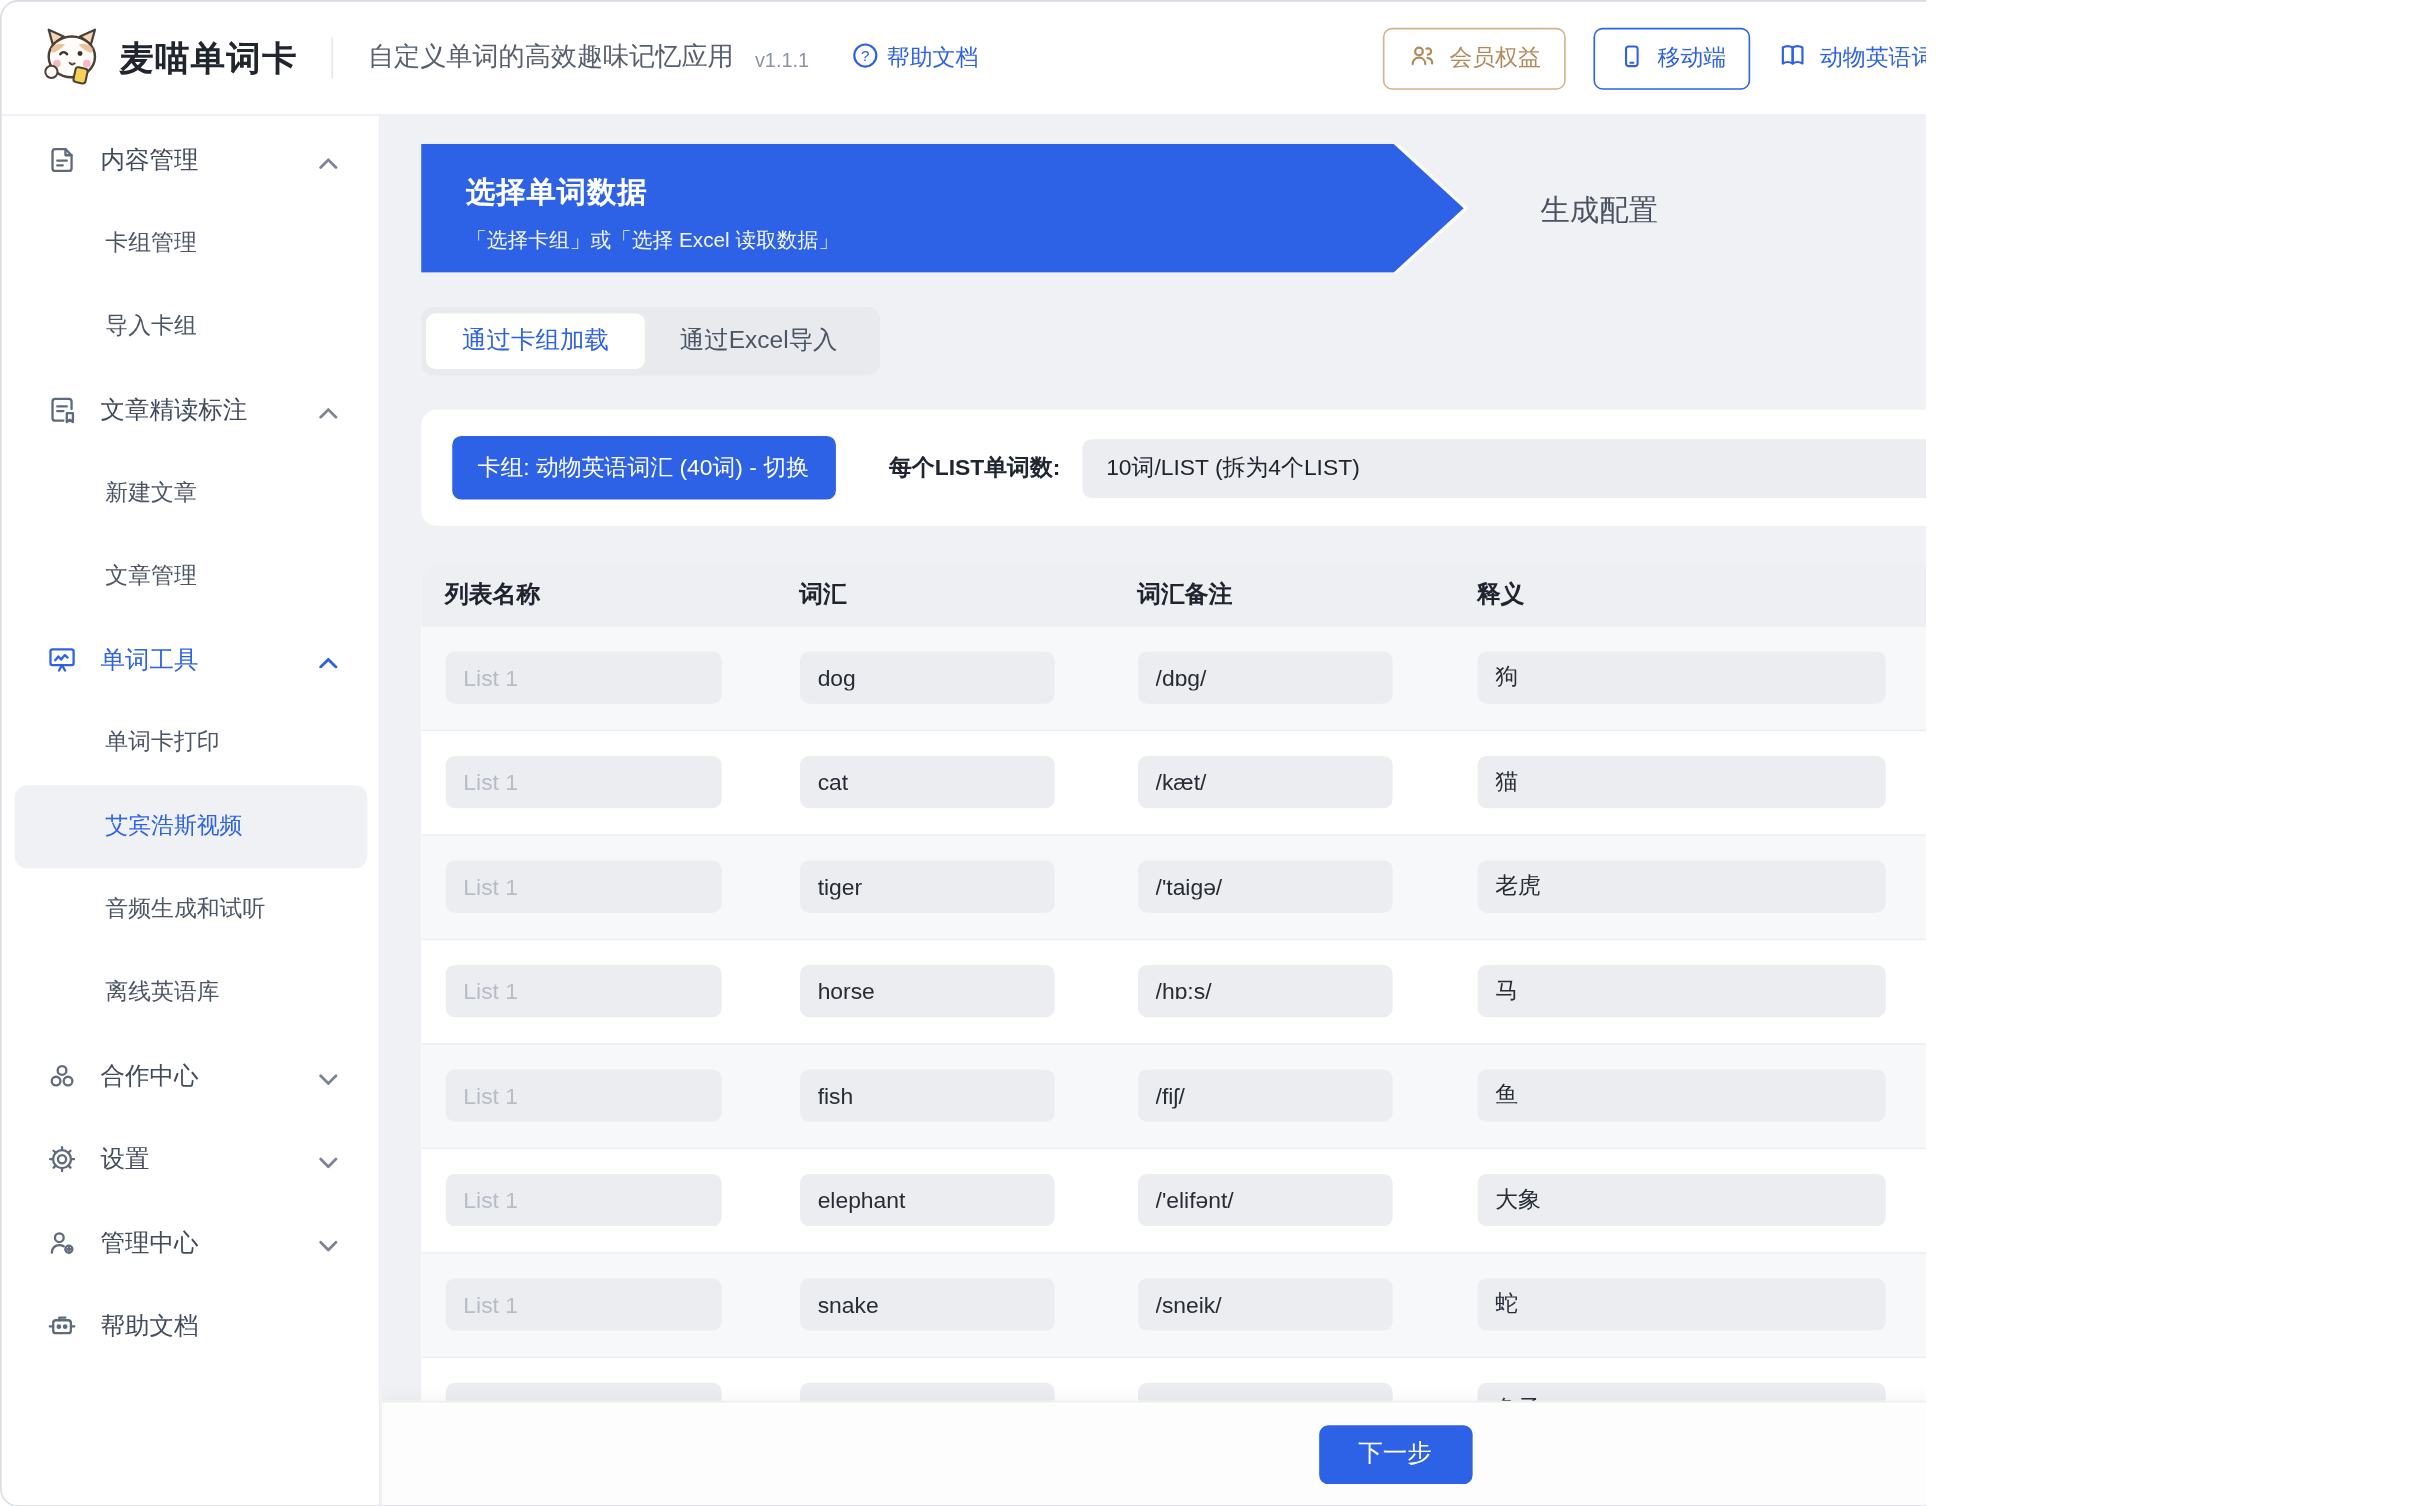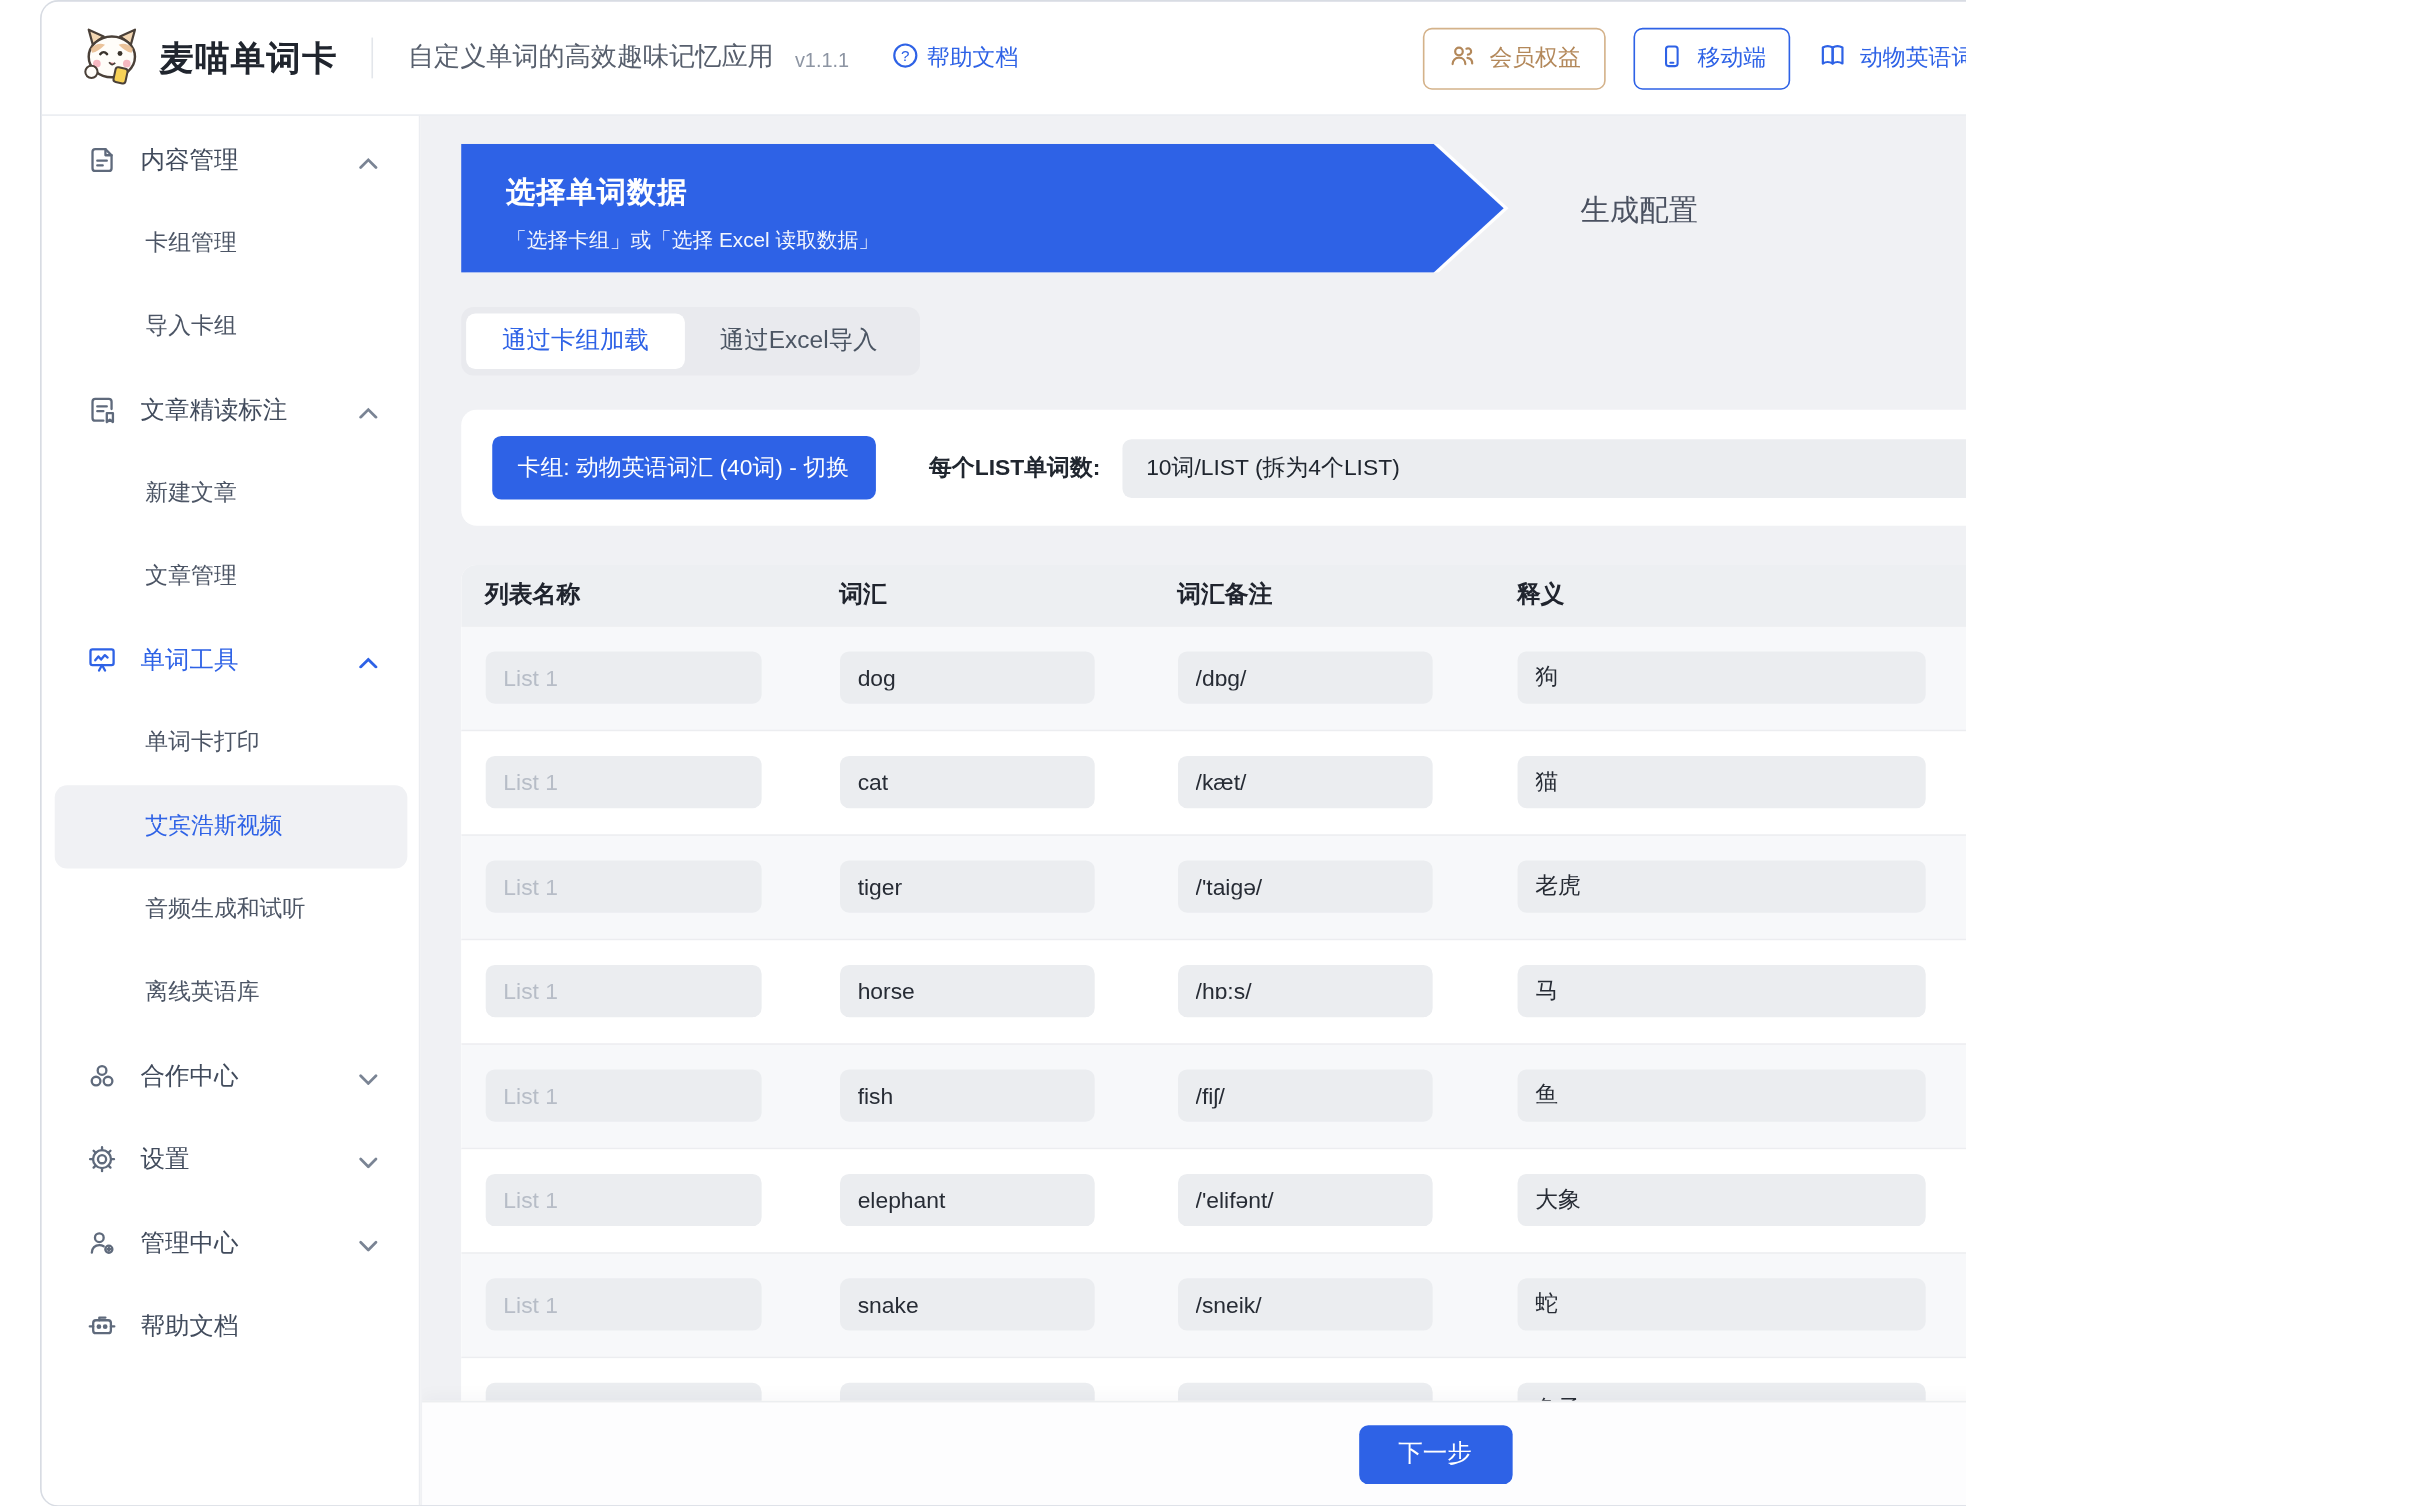--- a/index.html
+++ b/index.html
@@ -1,17 +1,17 @@
 <!DOCTYPE html>
 <html lang="zh" style="font-size:15px"><head>
 <meta charset="utf-8">
 <style>
   * { box-sizing: border-box; margin: 0; padding: 0; }
   html,body { background:#fff; font-family:"Liberation Sans", sans-serif; }
-  .stage { width:1926px; height:1507px; overflow:hidden;margin-left:40px; }
+  .stage { width:1926px; height:1507px; overflow:hidden; }
   .window {
     position:relative; width:1476px; height:923px; background:#f0f1f4;
     border:0.9px solid #d8dce3; border-radius:11.3px; overflow:hidden;
     transform:scale(1.63265); transform-origin:0 0;
   }
   
   .topbar {
     position:absolute; left:0; top:0; right:0; height:70px; background:#fff;
     border-bottom:0.9px solid #ebedf1; display:flex; align-items:center;
     justify-content:space-between; padding:0 21px 0 22.6px; z-index:10;

